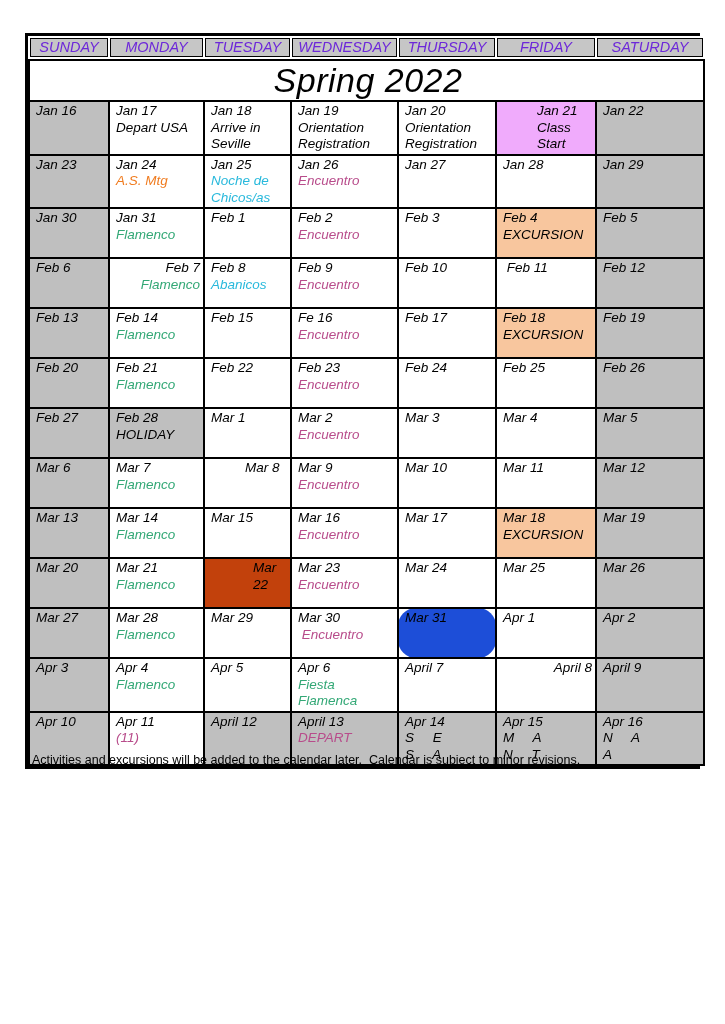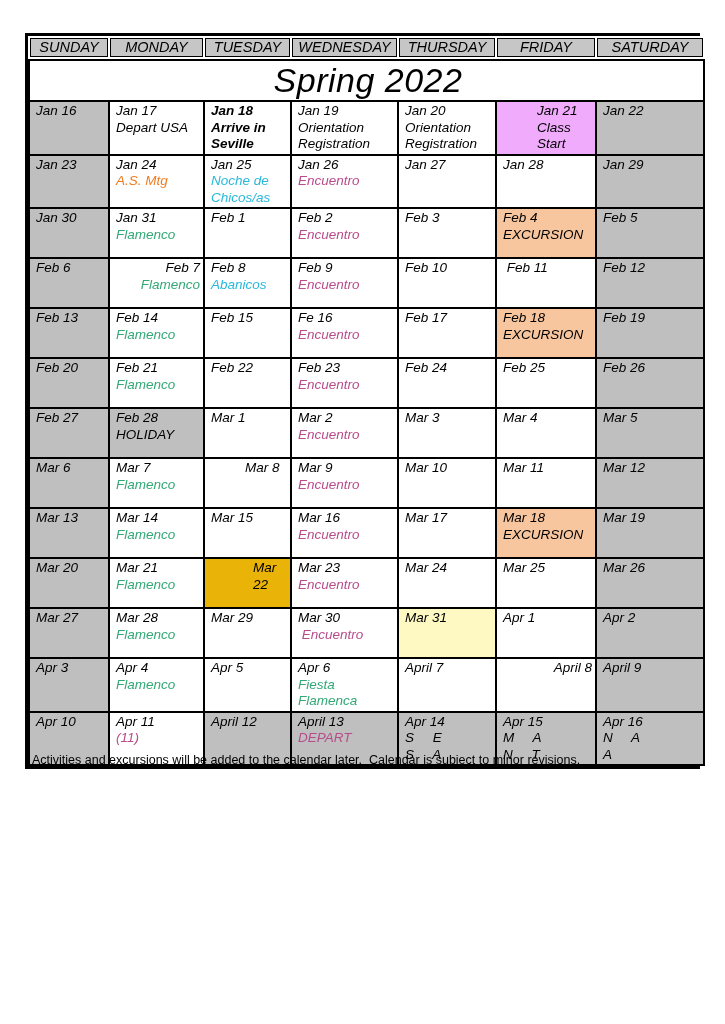--- a/index.html
+++ b/index.html
@@ -41,21 +41,21 @@
     padding: 2px 1px;
     height: 22px;
     font-weight: normal;
   }
   .dow-inner {
     background: #c6c6c6;
     border: 1px solid #000;
     font-style: italic;
     font-size: 14.5px;
     line-height: 17px;
-    color: #000000;
+    color: #6d28d9;
     text-align: center;
     overflow: hidden;
   }
   tbody td {
     border: 2px solid #000;
     vertical-align: top;
     padding: 1px 3px 1px 6px;
     height: 50px;
     font-style: italic;
     font-size: 13.5px;
@@ -121,21 +121,21 @@
       </thead>
       <tbody>
           <tr>
             <td style="background: rgb(191, 191, 191);">
               <div class="date-line">Jan 16</div>
             </td>
             <td style="background: rgb(255, 255, 255);">
               <div class="date-line">Jan 17</div>
               <div class="cell-line" style="color: rgb(0, 0, 0);">Depart USA</div>
             </td>
-            <td style="background: rgb(255, 255, 255); font-weight: bold;">
+            <td style="background: rgb(255, 255, 255);">
               <div class="date-line">Jan 18</div>
               <div class="cell-line" style="color: rgb(0, 0, 0);">Arrive in Seville</div>
             </td>
             <td style="background: rgb(255, 255, 255);">
               <div class="date-line">Jan 19</div>
               <div class="cell-line" style="color: rgb(0, 0, 0);">Orientation Registration</div>
             </td>
             <td style="background: rgb(255, 255, 255);">
               <div class="date-line">Jan 20</div>
               <div class="cell-line" style="color: rgb(0, 0, 0);">Orientation Registration</div>
@@ -354,21 +354,21 @@
             </td>
           </tr>
           <tr>
             <td style="background: rgb(191, 191, 191);">
               <div class="date-line">Mar 20</div>
             </td>
             <td style="background: rgb(255, 255, 255);">
               <div class="date-line">Mar 21</div>
               <div class="cell-line" style="color: rgb(51, 168, 118);">Flamenco</div>
             </td>
-            <td style="background: #eab308; padding-left: 48px;">
+            <td style="background: #c2410c; padding-left: 48px;">
               <div class="date-line">Mar 22</div>
             </td>
             <td style="background: rgb(255, 255, 255);">
               <div class="date-line">Mar 23</div>
               <div class="cell-line" style="color: rgb(184, 76, 139);">Encuentro</div>
             </td>
             <td style="background: rgb(255, 255, 255);">
               <div class="date-line">Mar 24</div>
             </td>
             <td style="background: rgb(255, 255, 255);">
@@ -386,21 +386,21 @@
               <div class="date-line">Mar 28</div>
               <div class="cell-line" style="color: rgb(51, 168, 118);">Flamenco</div>
             </td>
             <td style="background: rgb(255, 255, 255);">
               <div class="date-line">Mar 29</div>
             </td>
             <td style="background: rgb(255, 255, 255);">
               <div class="date-line">Mar 30</div>
               <div class="cell-line" style="color: rgb(184, 76, 139);"> Encuentro</div>
             </td>
-            <td style="background: #fef9c3;">
+            <td style="background: #1d4ed8; border-radius: 18px;">
               <div class="date-line">Mar 31</div>
             </td>
             <td style="background: rgb(255, 255, 255);">
               <div class="date-line">Apr 1</div>
             </td>
             <td style="background: rgb(191, 191, 191);">
               <div class="date-line">Apr 2</div>
             </td>
           </tr>
           <tr>

